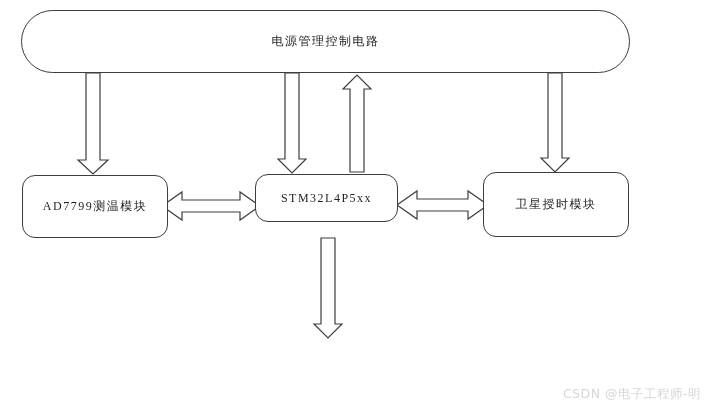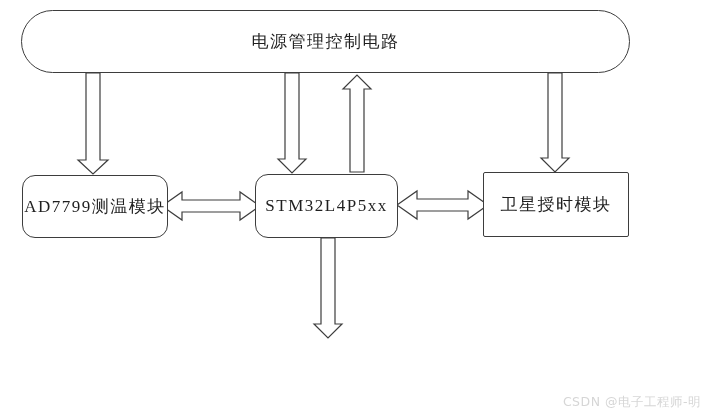--- a/index.html
+++ b/index.html
@@ -36,21 +36,21 @@
   }
   .node {
     position: absolute;
     box-sizing: border-box;
     border: 1.2px solid var(--stroke);
     background: var(--fill);
     display: flex;
     align-items: center;
     justify-content: center;
     color: var(--text);
-    font-size: 17px;
+    font-size: 12px;
     letter-spacing: 1.5px;
     text-align: left;
   }
   .node-stadium {
     left: 21px;
     top: 10px;
     width: 609px;
     height: 63px;
     border-radius: 31.5px;
   }
@@ -58,41 +58,41 @@
     left: 22px;
     top: 175px;
     width: 146px;
     height: 63px;
     border-radius: 13px;
   }
   .node-mcu {
     left: 255px;
     top: 174px;
     width: 143px;
-    height: 64px;
+    height: 48px;
     border-radius: 13px;
   }
   .node-satellite {
     left: 483px;
     top: 172px;
     width: 146px;
     height: 65px;
-    border-radius: 2px;
+    border-radius: 13px;
   }
   .node-output {
     left: 255px;
     top: 339px;
     width: 145px;
     height: 65px;
     border-radius: 13px;
   }
   .watermark {
     position: absolute;
     right: 6px;
-    bottom: 4px;
+    bottom: 12px;
     color: var(--watermark);
     font-size: 12.5px;
     letter-spacing: 0.5px;
     font-family: "DejaVu Sans", "Liberation Sans", sans-serif;
   }
 </style>
 </head>
 <body>
 
 <div class="canvas">

